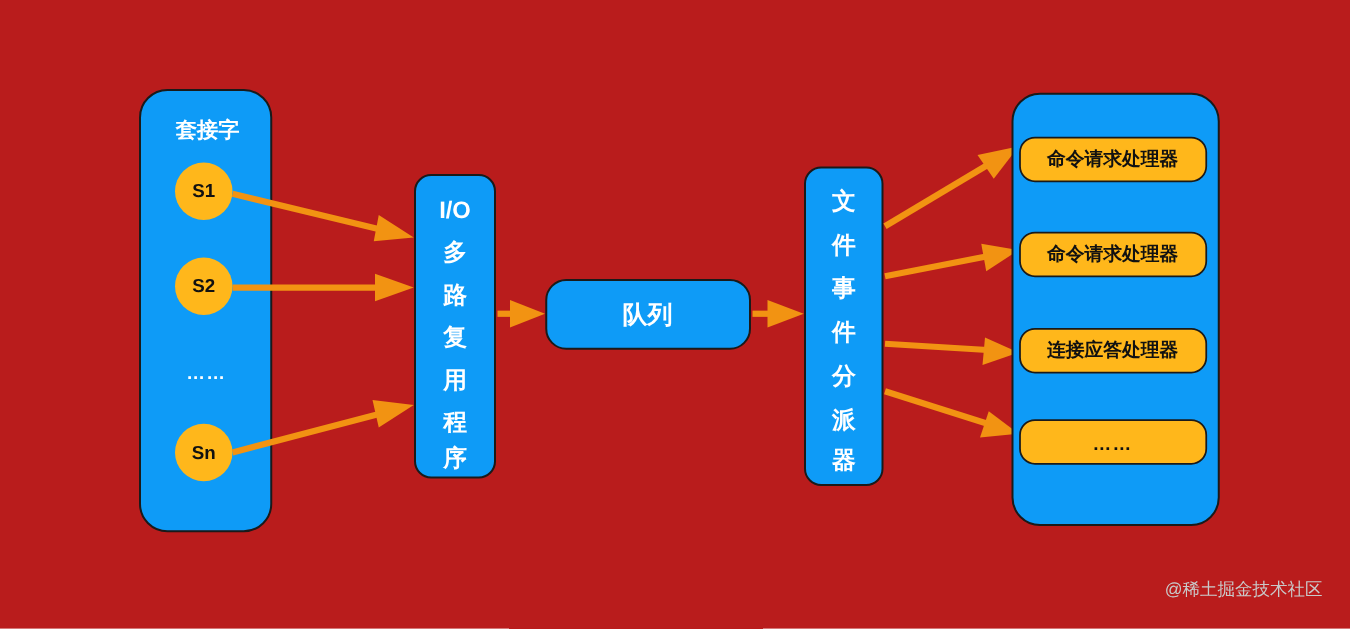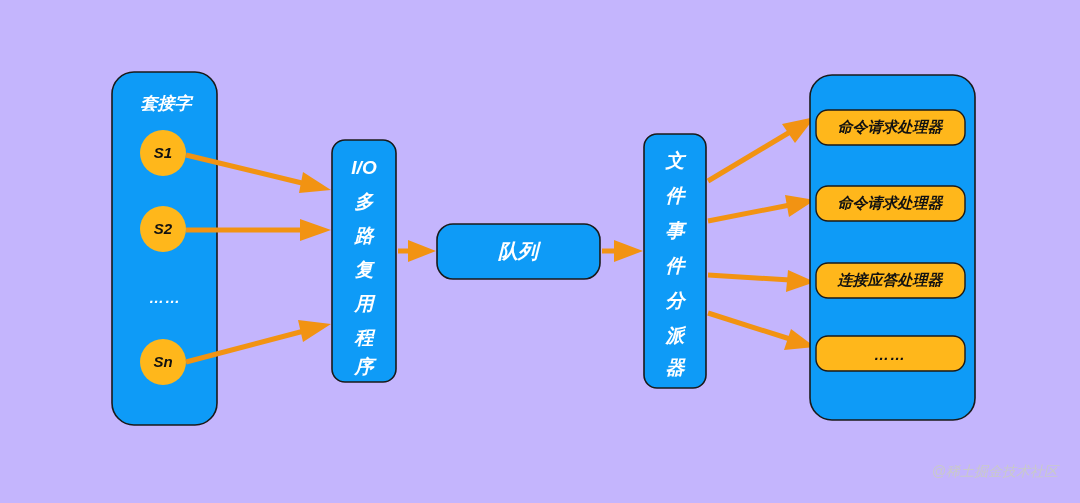--- a/index.html
+++ b/index.html
@@ -7,23 +7,22 @@
     padding: 0;
     background: #ffffff;
   }
   body {
     font-family: "Liberation Sans", "DejaVu Sans", sans-serif;
   }
   #canvas {
     position: relative;
     width: 1080px;
     height: 503px;
-    background: #c4b5fd;
+    background: #b91c1c;
     overflow: hidden;
-    font-style: italic;
   }
   svg#diagram {
     position: absolute;
     left: 0;
     top: 0;
     width: 1080px;
     height: 503px;
   }
   .panel {
     fill: #0e9bf7;

